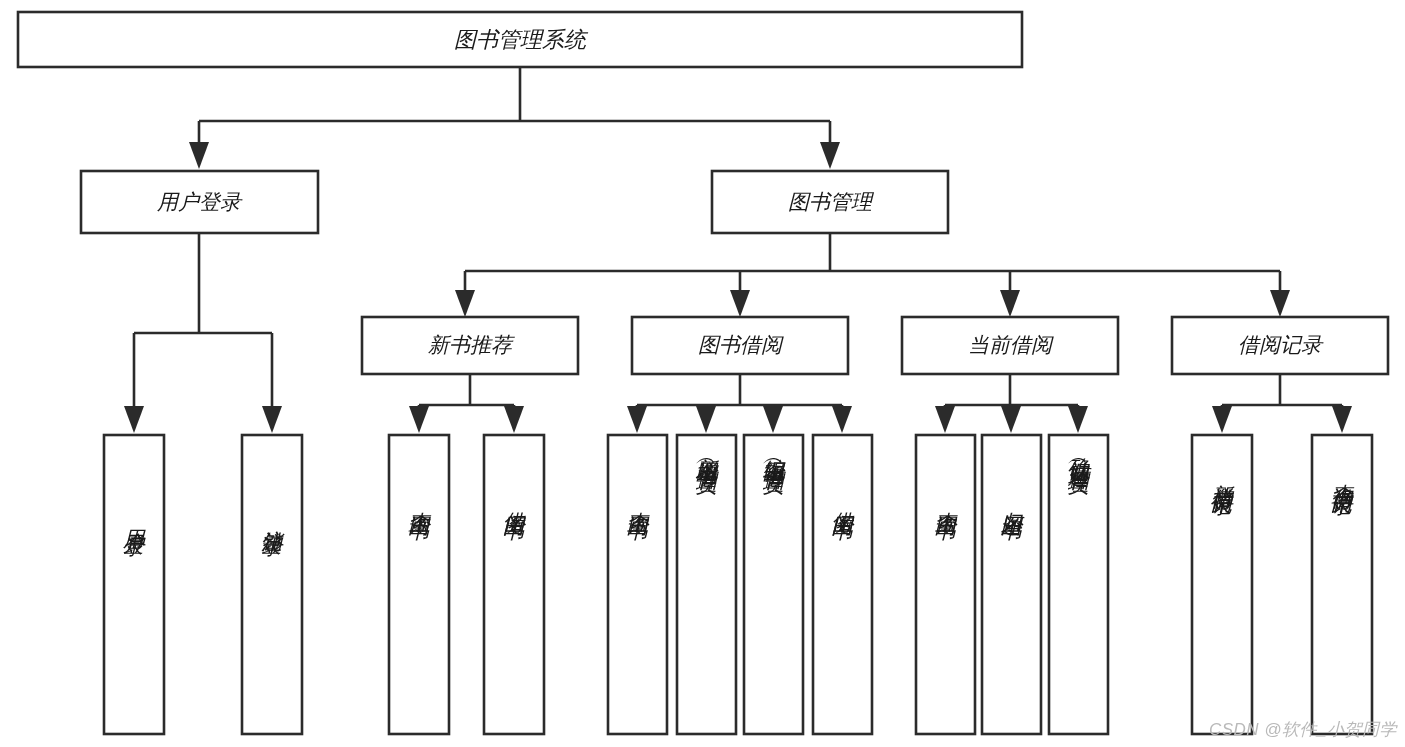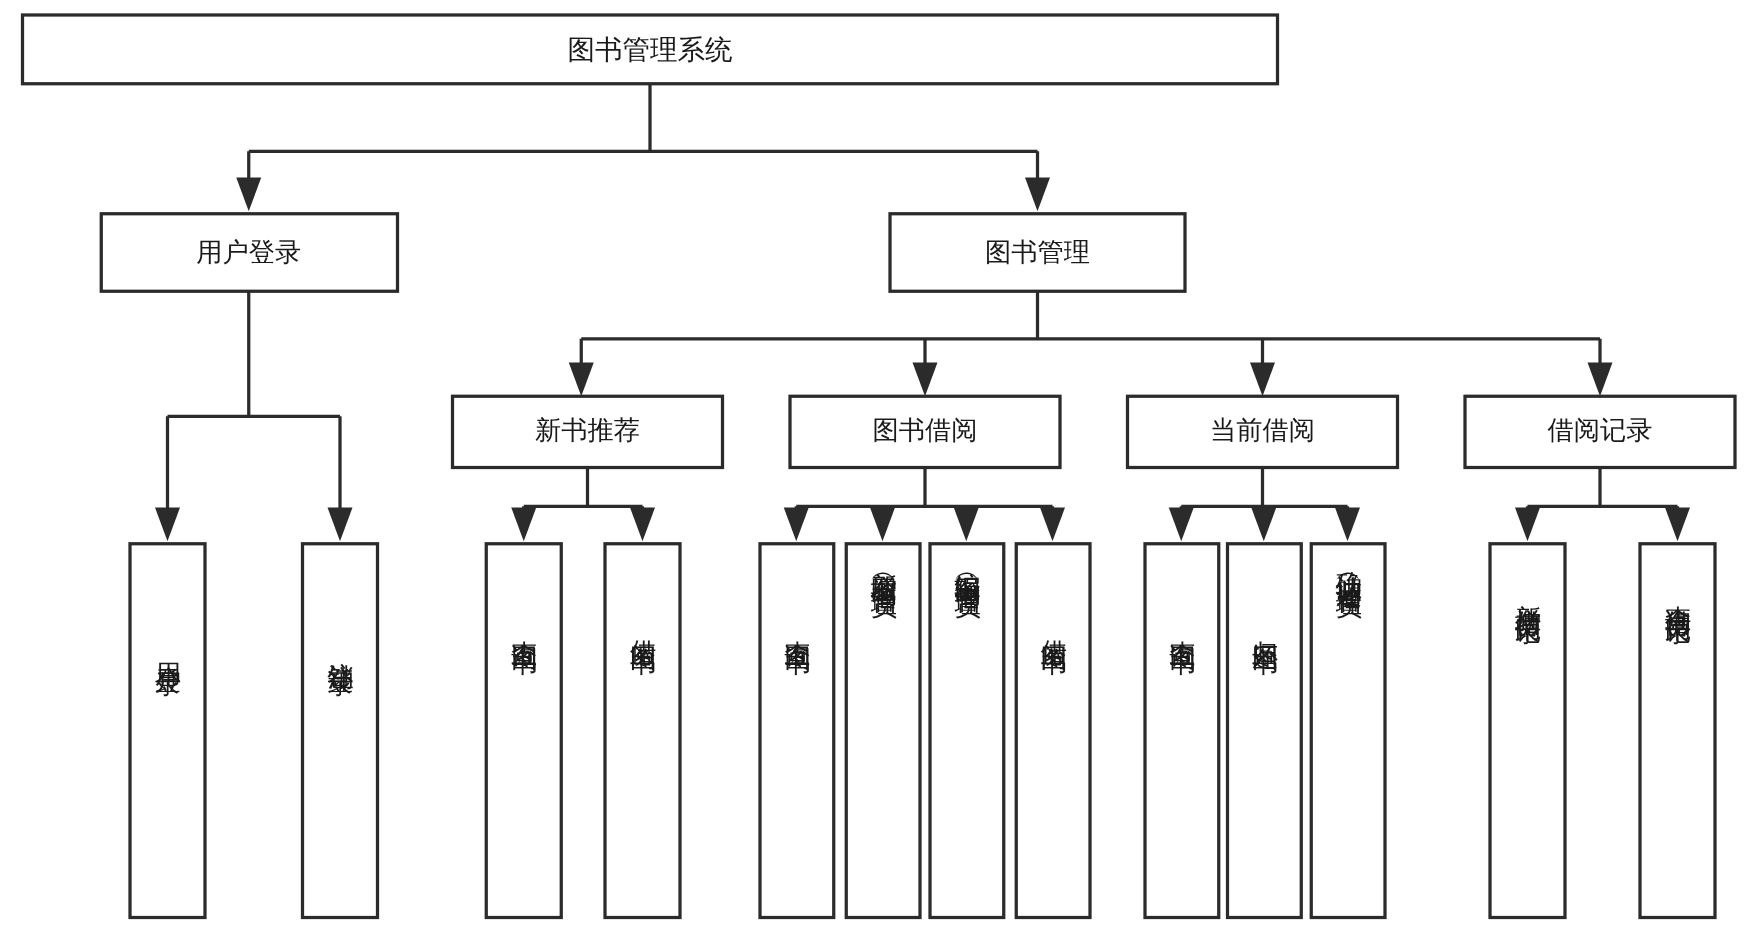--- a/index.html
+++ b/index.html
@@ -12,20 +12,21 @@
     width: 1405px;
     height: 747px;
     font-family: "Liberation Sans", "DejaVu Sans", sans-serif;
     overflow: hidden;
   }
   #diagram-root {
     position: relative;
     width: 1405px;
     height: 747px;
     background: #ffffff;
+    font-style: italic;
   }
   svg.diagram-canvas {
     position: absolute;
     top: 0;
     left: 0;
     width: 1405px;
     height: 747px;
     display: block;
   }
   .node-rect {
@@ -259,14 +260,15 @@
     <span class="leaf-label">确认归还（管理员）</span>
   </div>
 
   <div class="leaf-label-wrap" style="left:1192px; top:435px; width:60px; height:299px; padding-top:32px;">
     <span class="leaf-label">新增借阅记录</span>
   </div>
   <div class="leaf-label-wrap" style="left:1312px; top:435px; width:60px; height:299px; padding-top:32px;">
     <span class="leaf-label">查询借阅记录</span>
   </div>
 
+  <div class="watermark">CSDN @软件_小贺同学</div>
 
 </div>
 
 </body></html>

